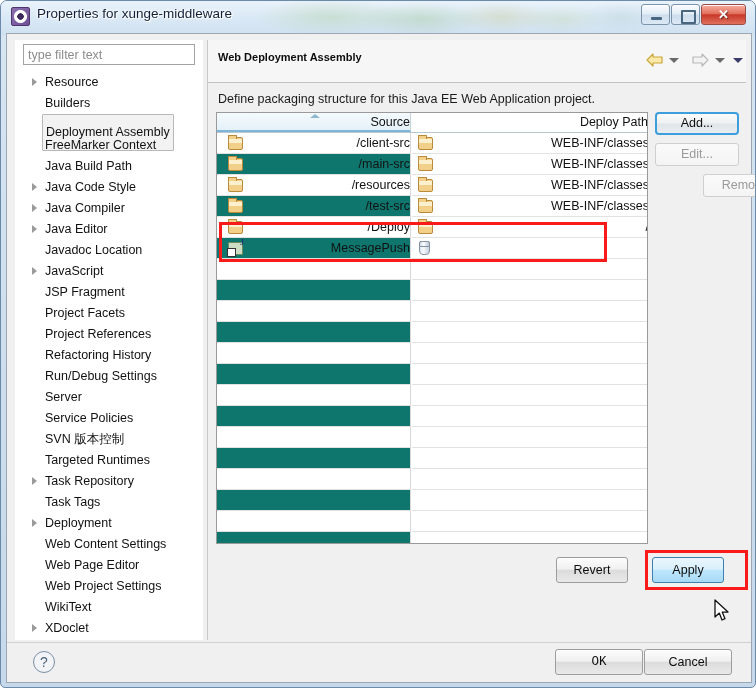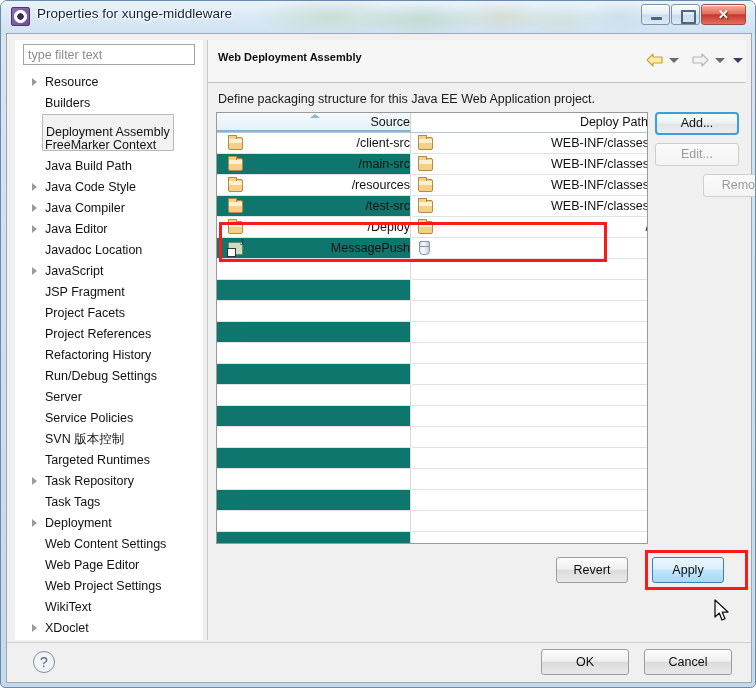--- a/index.html
+++ b/index.html
@@ -347,21 +347,21 @@
     background:#f2f4f7;
   }
   .dlgbtn {
     position:absolute; top:6px;
     width:88px; height:26px;
     font-size:12.5px; text-align:center; line-height:24px;
     border:1px solid #9d9d9d; border-radius:3px;
     background:linear-gradient(180deg,#fdfdfd 0%,#f0f0f0 46%,#dcdcdc 52%,#e9e9e9 100%);
     color:#0d0d0d; cursor:default;
   }
-  #btn-ok { left:534px; }
+  #btn-ok { left:548px;font-family:Liberation Mono, monospace; }
   #btn-cancel { left:637px; }
 </style>
 </head>
 <body>
 
 <div id="window">
   <div id="glassglow"></div>
 
   <div id="titlebar">
     <div id="win-icon">

